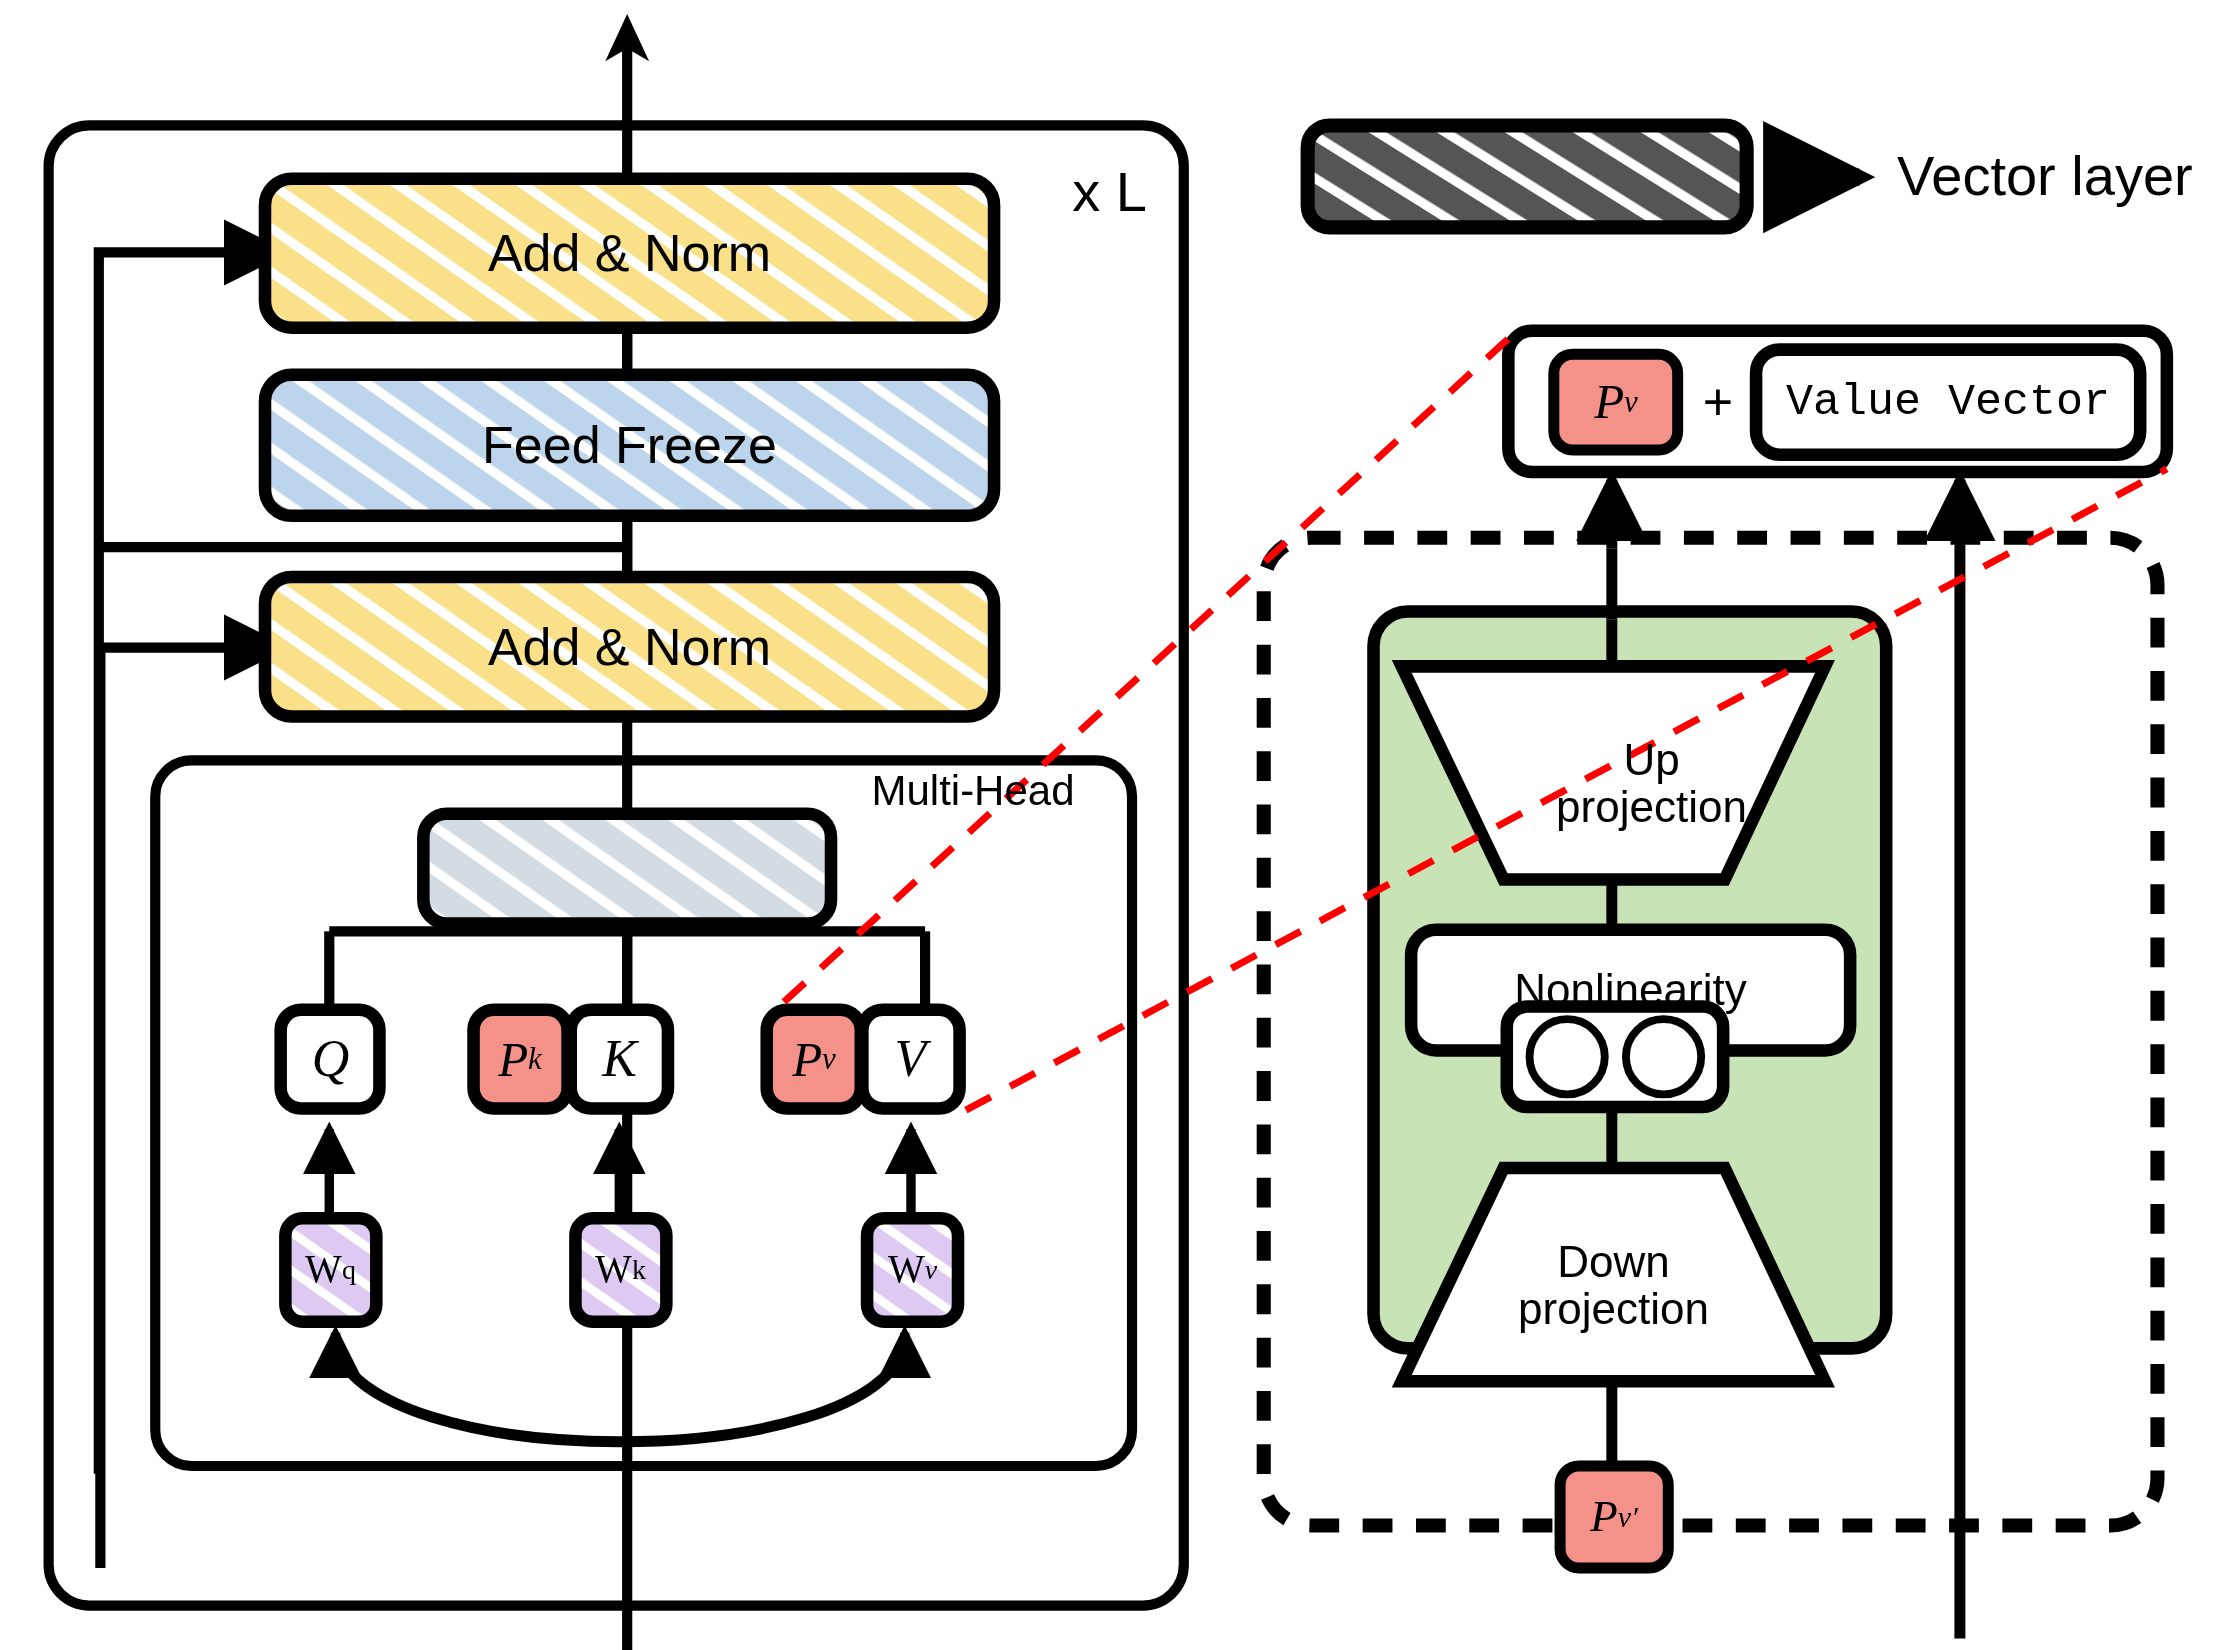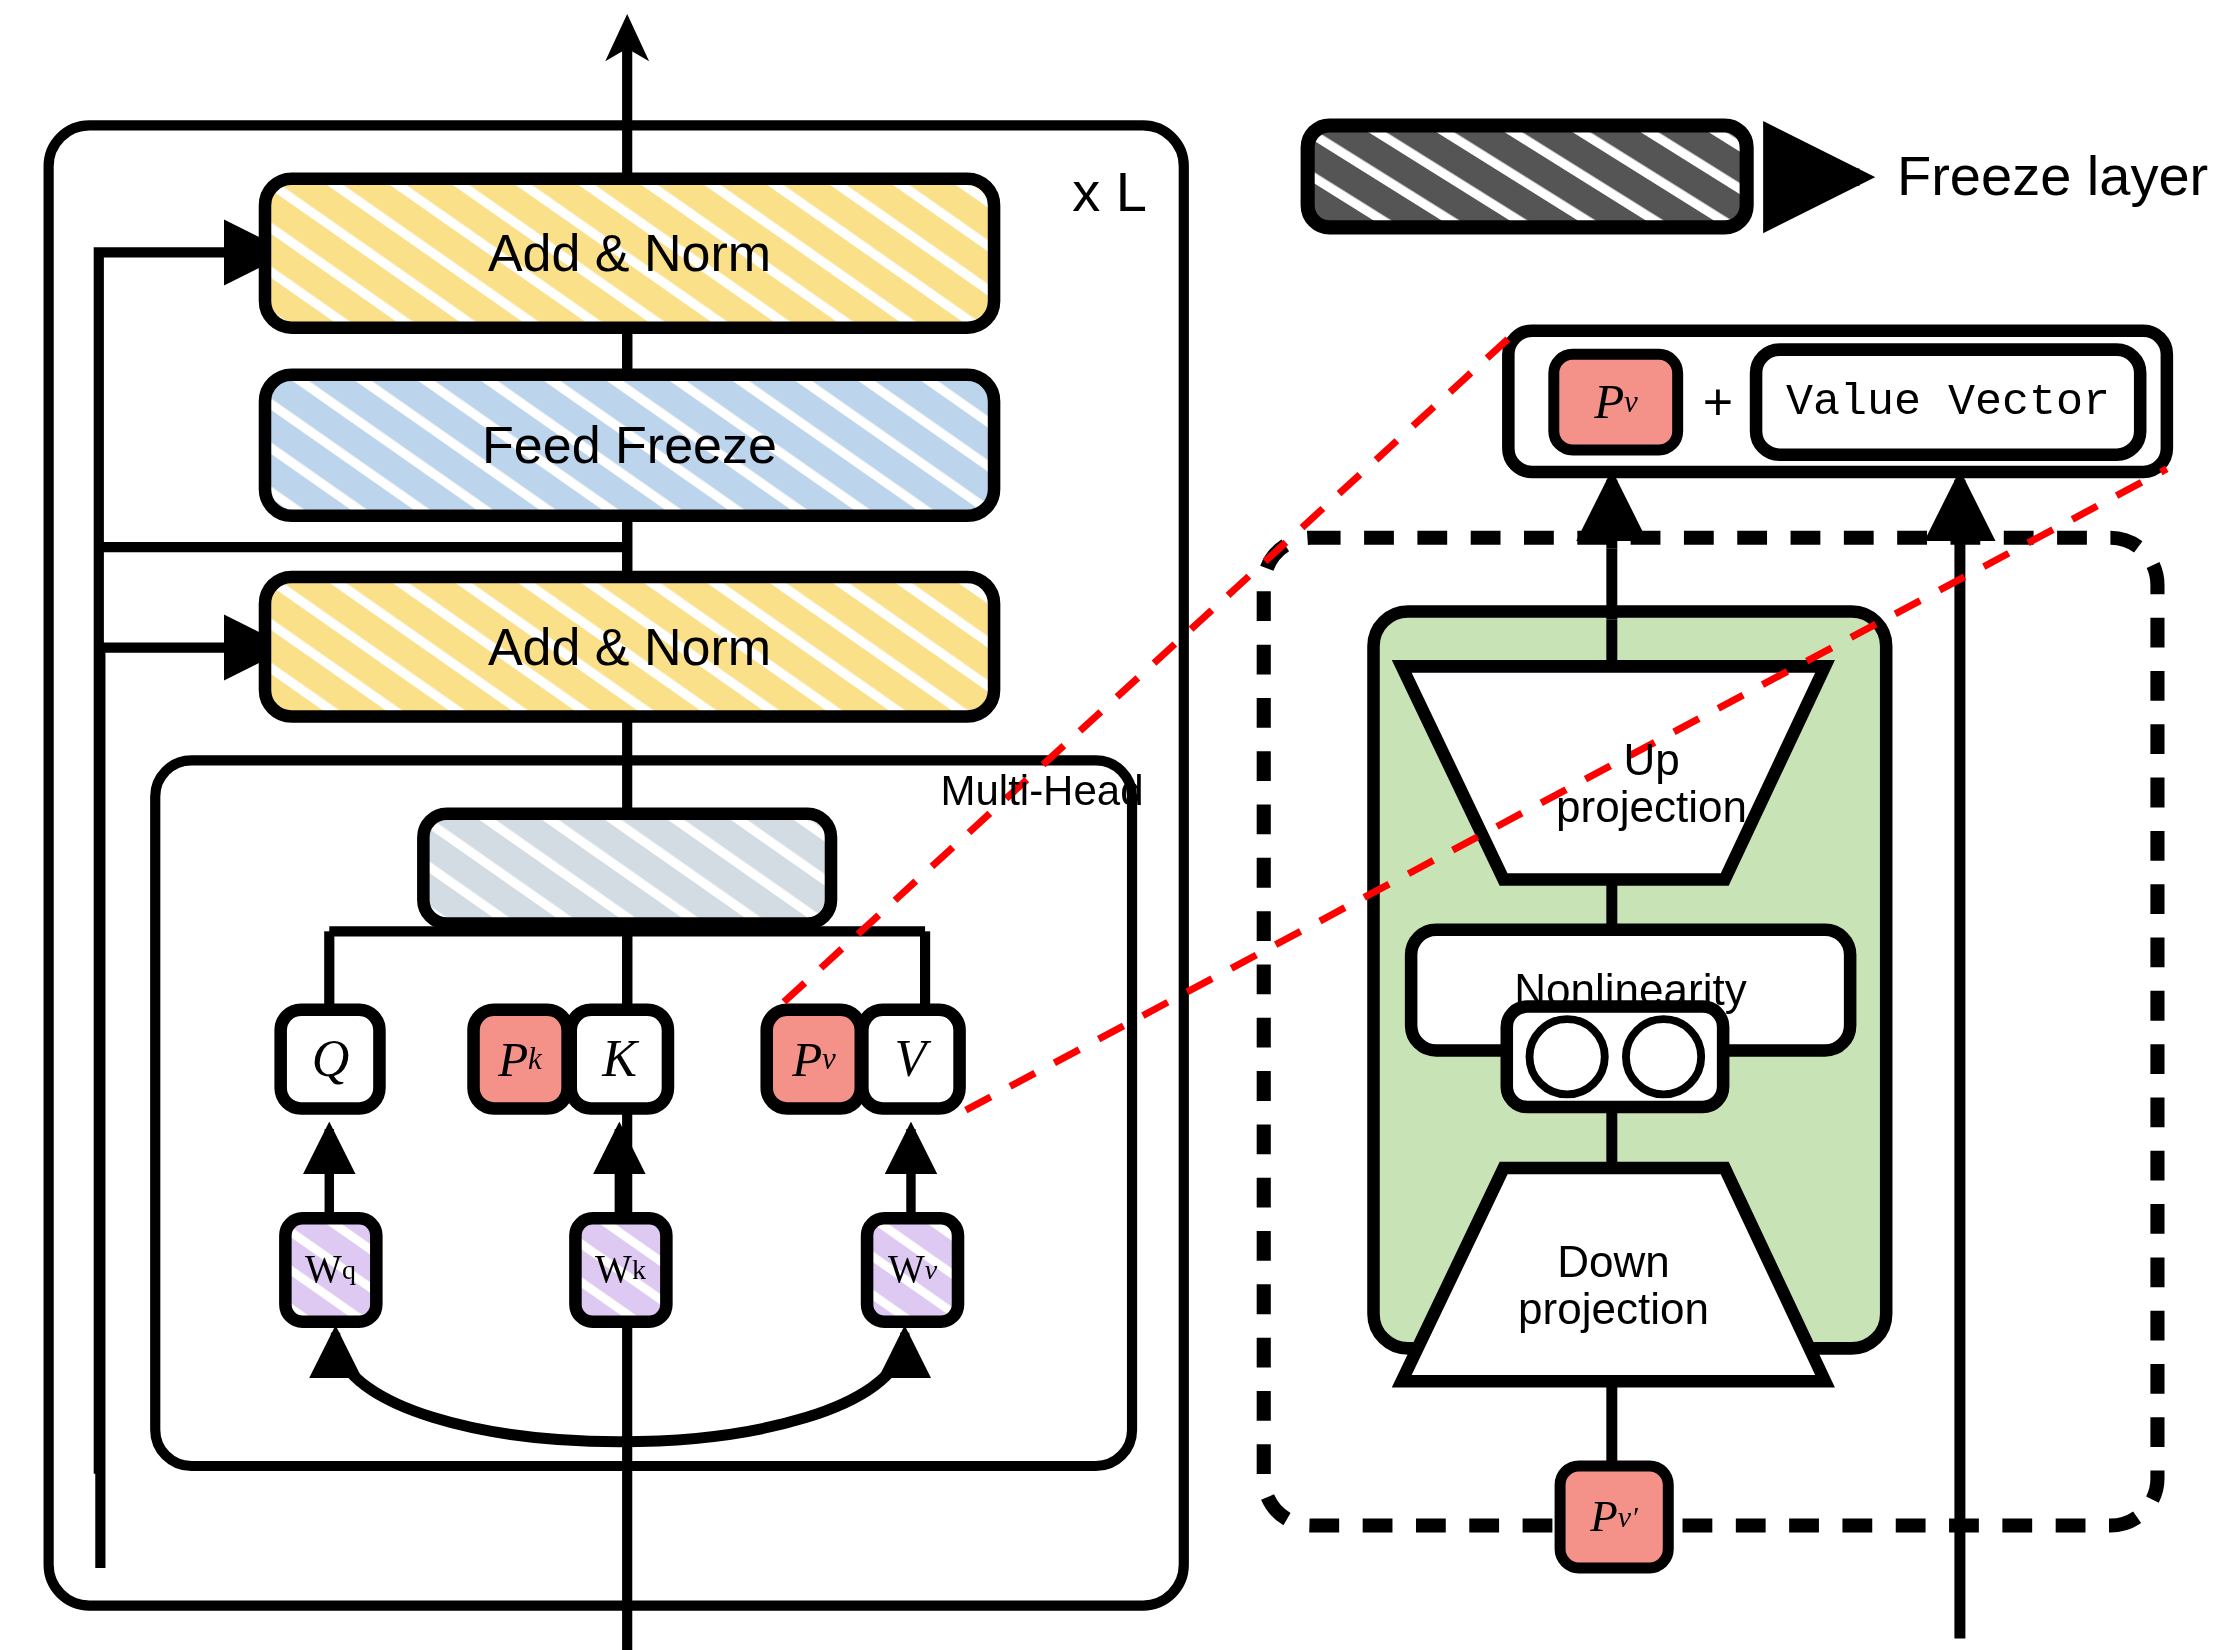--- a/index.html
+++ b/index.html
@@ -147,21 +147,21 @@
 
 <div class="lbl" style="left:265px;top:179px;width:729px;height:149px;font-size:52px;">Add &amp; Norm</div>
 
 <div class="lbl" style="left:265px;top:375px;width:729px;height:141px;font-size:52px;">Feed Freeze</div>
 
 <div class="lbl" style="left:265px;top:577px;width:729px;height:140px;font-size:52px;">Add &amp; Norm</div>
 
 
 <div class="lbl" style="left:1043px;top:149px;width:133px;height:86px;font-size:56px;">x L</div>
 
-<div class="lbl" style="left:893px;top:760px;width:298px;height:63px;font-size:42px;">Multi-Head</div>
+<div class="lbl" style="left:824px;top:760px;width:298px;height:63px;font-size:42px;">Multi-Head</div>
 
 <div class="lbl serif-i" style="left:281px;top:1010px;width:99px;height:99px;font-size:52px;">Q</div>
 
 <div class="lbl" style="left:473px;top:1010px;width:94px;height:99px;font-size:49px;">
   <span class="serif-i">P</span><sub class="serif-i" style="font-size:31px;">k</sub>
 </div>
 
 <div class="lbl serif-i" style="left:571px;top:1010px;width:97px;height:99px;font-size:52px;">K</div>
 
 <div class="lbl" style="left:767px;top:1010px;width:94px;height:99px;font-size:49px;">
@@ -175,21 +175,21 @@
 </div>
 
 <div class="lbl" style="left:575px;top:1218px;width:91px;height:103px;font-size:39px;font-family:'Liberation Serif',serif;">
   <span>W</span><sub style="font-size:28px;">k</sub>
 </div>
 
 <div class="lbl" style="left:867px;top:1218px;width:91px;height:103px;font-size:39px;font-family:'Liberation Serif',serif;">
   <span>W</span><sub class="serif-i" style="font-size:28px;">v</sub>
 </div>
 
-<div class="lbl" style="left:1897px;top:127px;width:337px;height:99px;font-size:56px;justify-content:flex-start;">Freeze layer</div>
+<div class="lbl" style="left:1897px;top:127px;width:337px;height:99px;font-size:56px;justify-content:flex-start;">Vector layer</div>
 
 <div class="lbl" style="left:1554px;top:354px;width:124px;height:96px;font-size:49px;">
   <span class="serif-i">P</span><sub class="serif-i" style="font-size:31px;">v</sub>
 </div>
 
 <div class="lbl" style="left:1682px;top:354px;width:72px;height:96px;font-size:52px;">+</div>
 
 <div class="lbl" style="left:1756px;top:350px;width:384px;height:105px;font-size:45px;font-family:Liberation Mono, monospace;">Value Vector</div>
 
 <div class="lbl" style="left:1541px;top:705px;width:221px;height:157px;font-size:44px;flex-direction:column;"><div>Up</div><div>projection</div></div>

